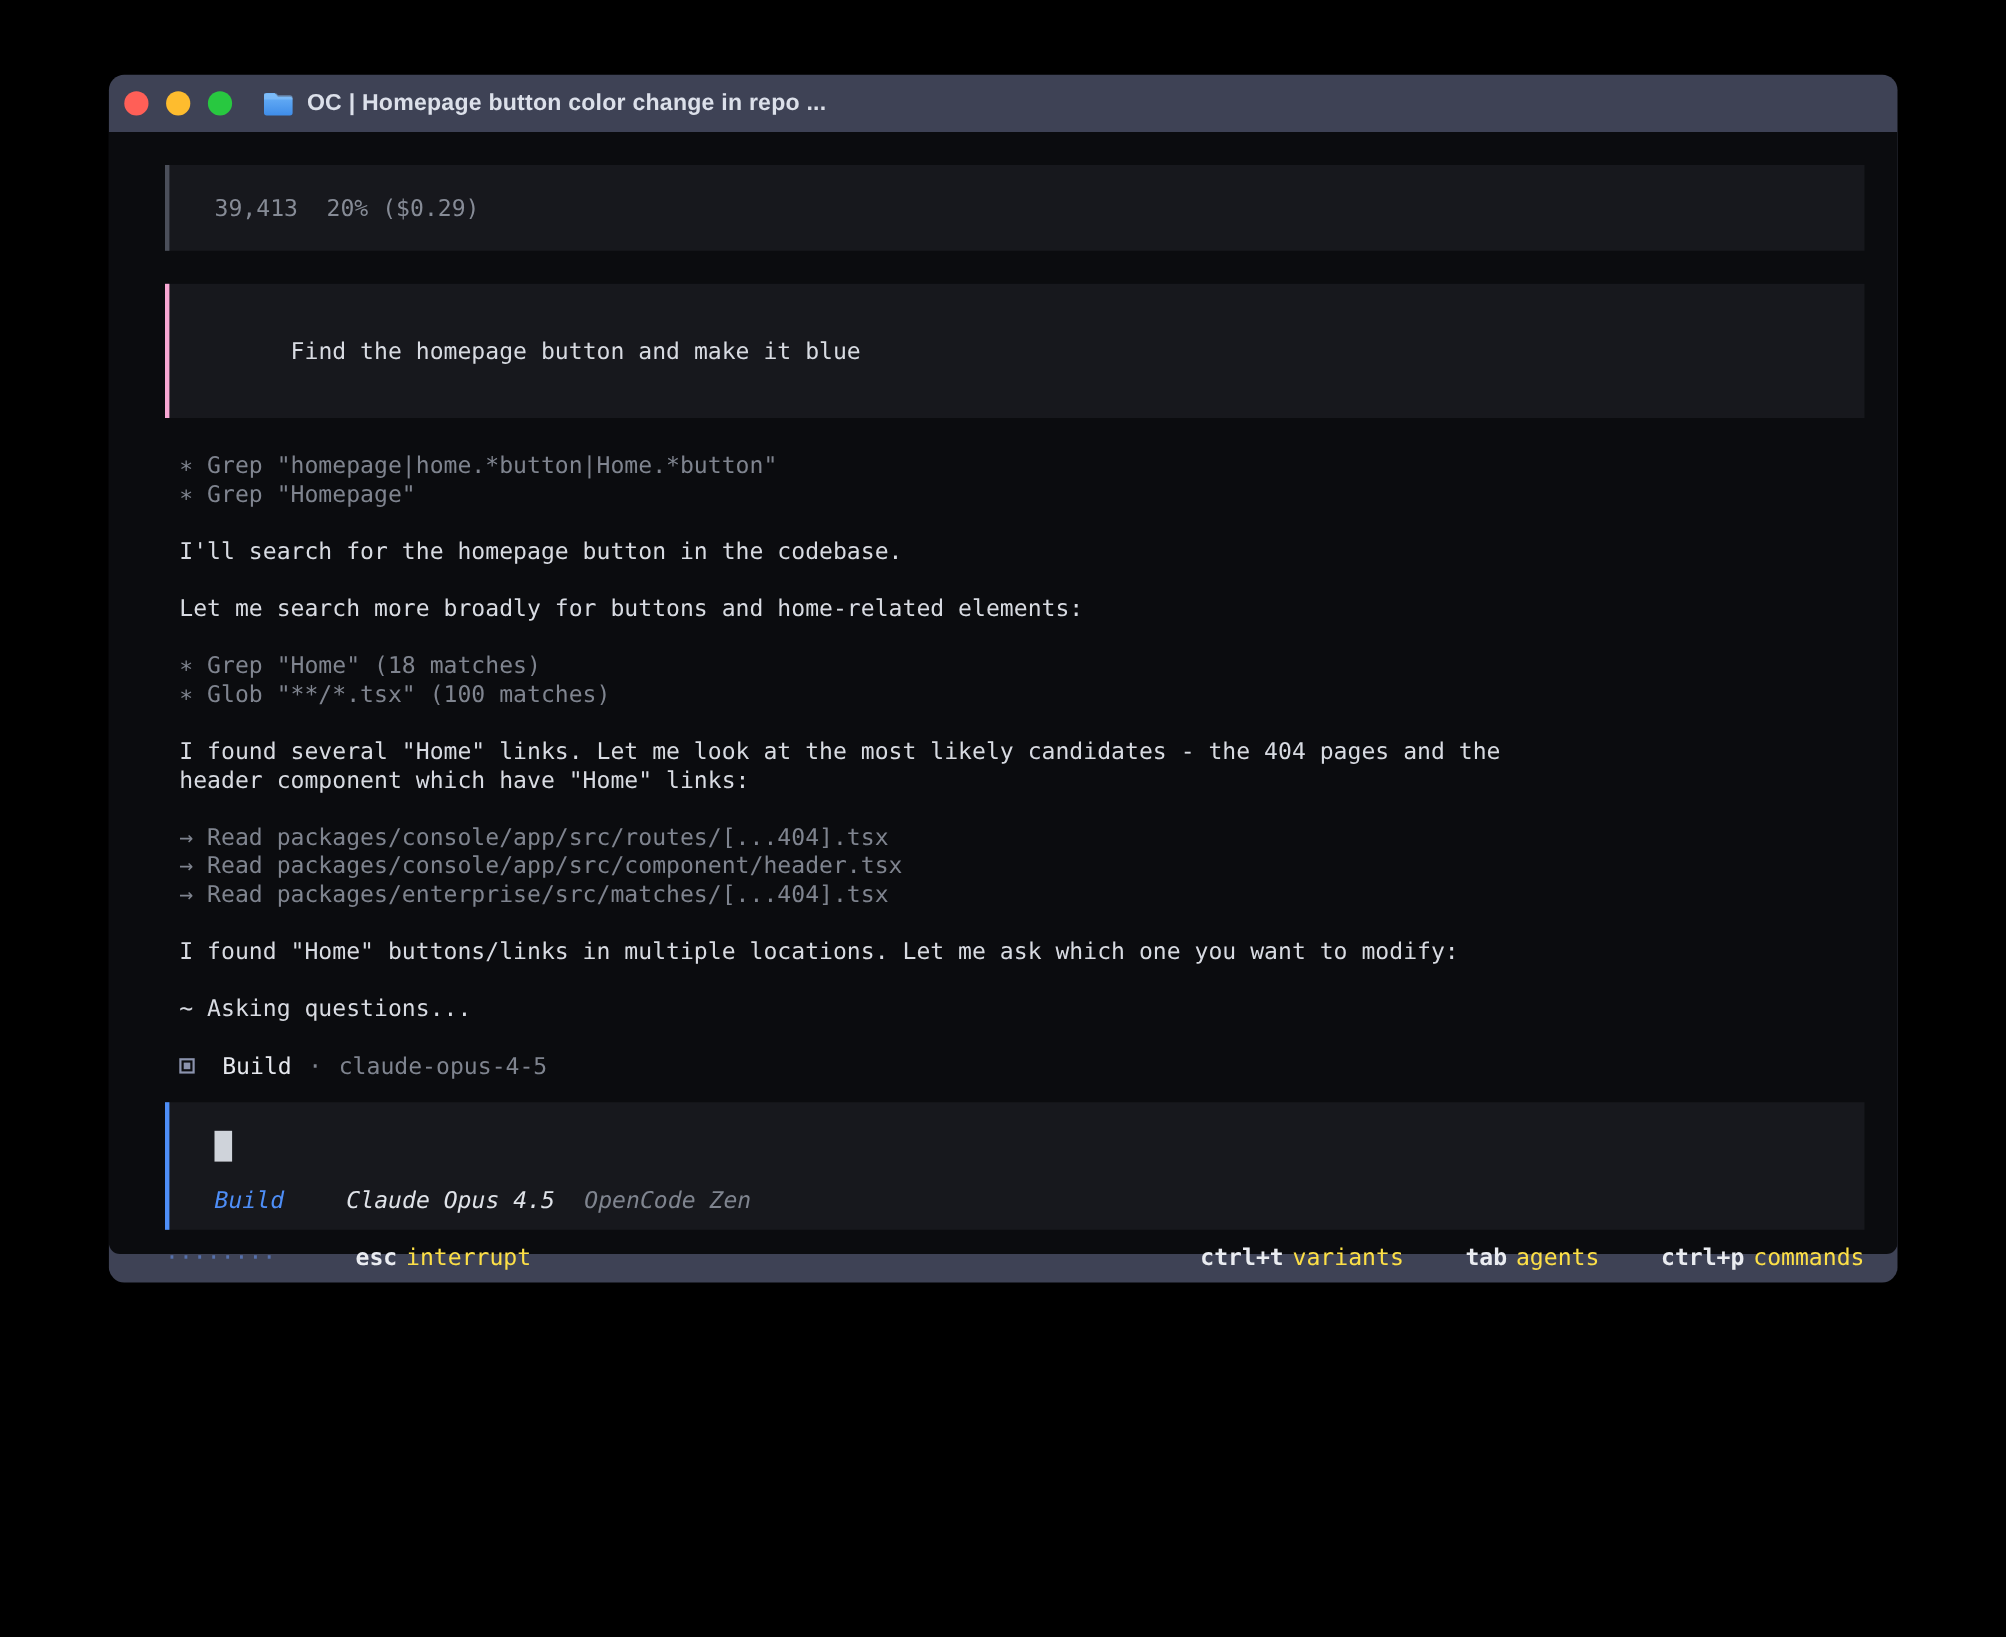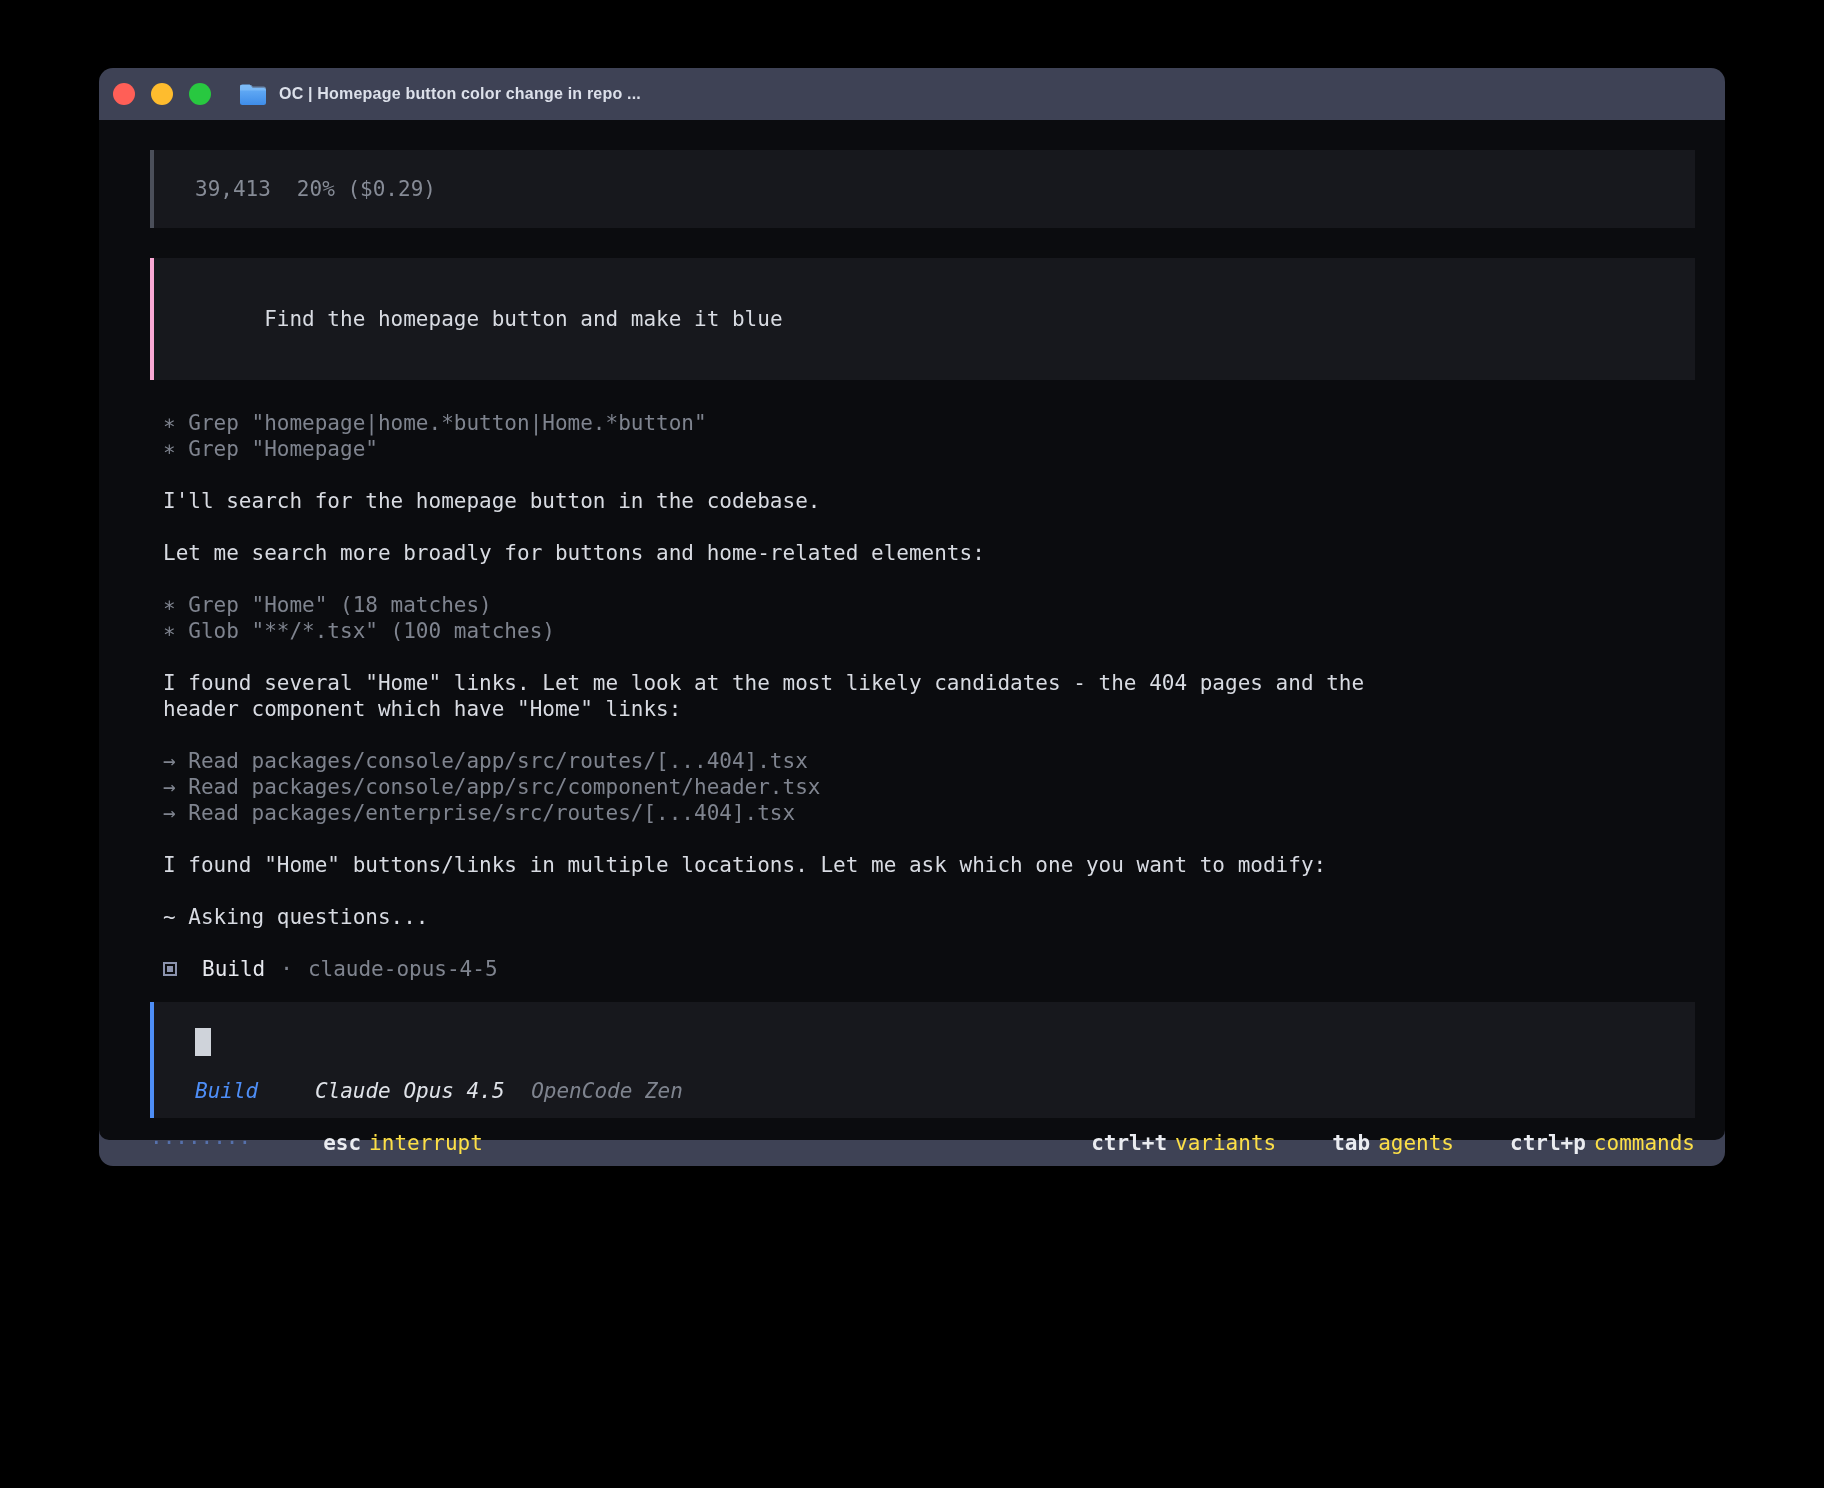--- a/index.html
+++ b/index.html
@@ -21,21 +21,21 @@
     padding: 0 14px;
   }
   .traffic { display: flex; gap: 16px; align-items: center; }
   .light { width: 22px; height: 22px; border-radius: 50%; display: block; }
   .light.red { background: #ff5f57; }
   .light.yellow { background: #febc2e; }
   .light.green { background: #28c840; }
   .titlewrap { display: flex; align-items: center; gap: 12px; margin-left: 28px; }
   .window-title {
     font-family: "Liberation Sans", sans-serif;
-    font-weight: 700; font-size: 16px; color: #dce0ea; letter-spacing: 0.2px;
+    font-weight: 700; font-size: 21px; color: #dce0ea; letter-spacing: 0.2px;
     white-space: nowrap;
   }
   .content {
     position: absolute; top: 52px; left: 0;
     width: 1626px; height: 1020px;
     background: #0b0c0f;
     border-radius: 0 0 10px 10px;
     padding: 30px 30px 0 51px;
     font-size: 21px; line-height: 26px;
     color: #d8dbe2;
@@ -155,21 +155,21 @@
             <div class="tline">∗ Grep "Home" (18 matches)</div>
             <div class="tline">∗ Glob "**/*.tsx" (100 matches)</div>
           </div>
           <div class="tblock text">
             <div class="tline">I found several "Home" links. Let me look at the most likely candidates - the 404 pages and the</div>
             <div class="tline">header component which have "Home" links:</div>
           </div>
           <div class="tblock tool">
             <div class="tline">→ Read packages/console/app/src/routes/[...404].tsx</div>
             <div class="tline">→ Read packages/console/app/src/component/header.tsx</div>
-            <div class="tline">→ Read packages/enterprise/src/routes/[...404].tsx</div>
+            <div class="tline">→ Read packages/enterprise/src/matches/[...404].tsx</div>
           </div>
           <div class="tblock text">
             <div class="tline">I found "Home" buttons/links in multiple locations. Let me ask which one you want to modify:</div>
           </div>
           <div class="tblock text">
             <div class="tline">~ Asking questions...</div>
           </div>
         </div>
 
       <div class="agent-line">

